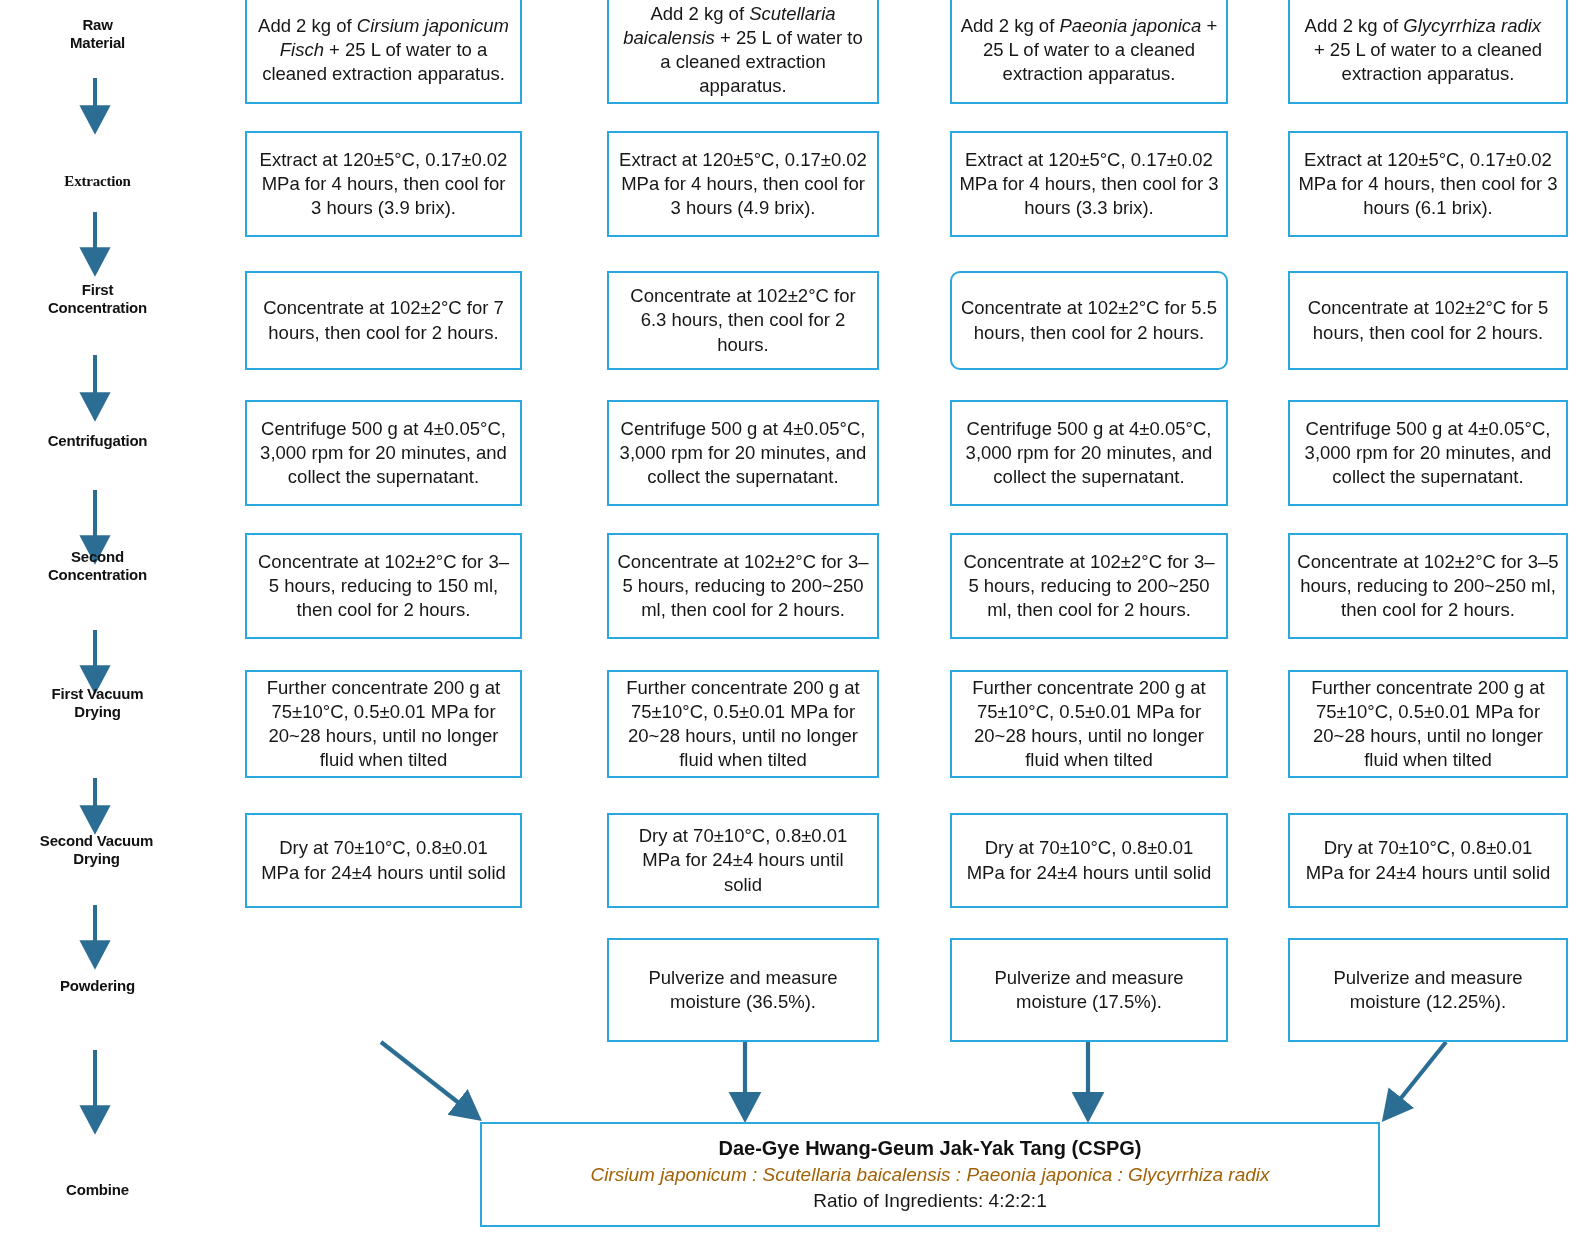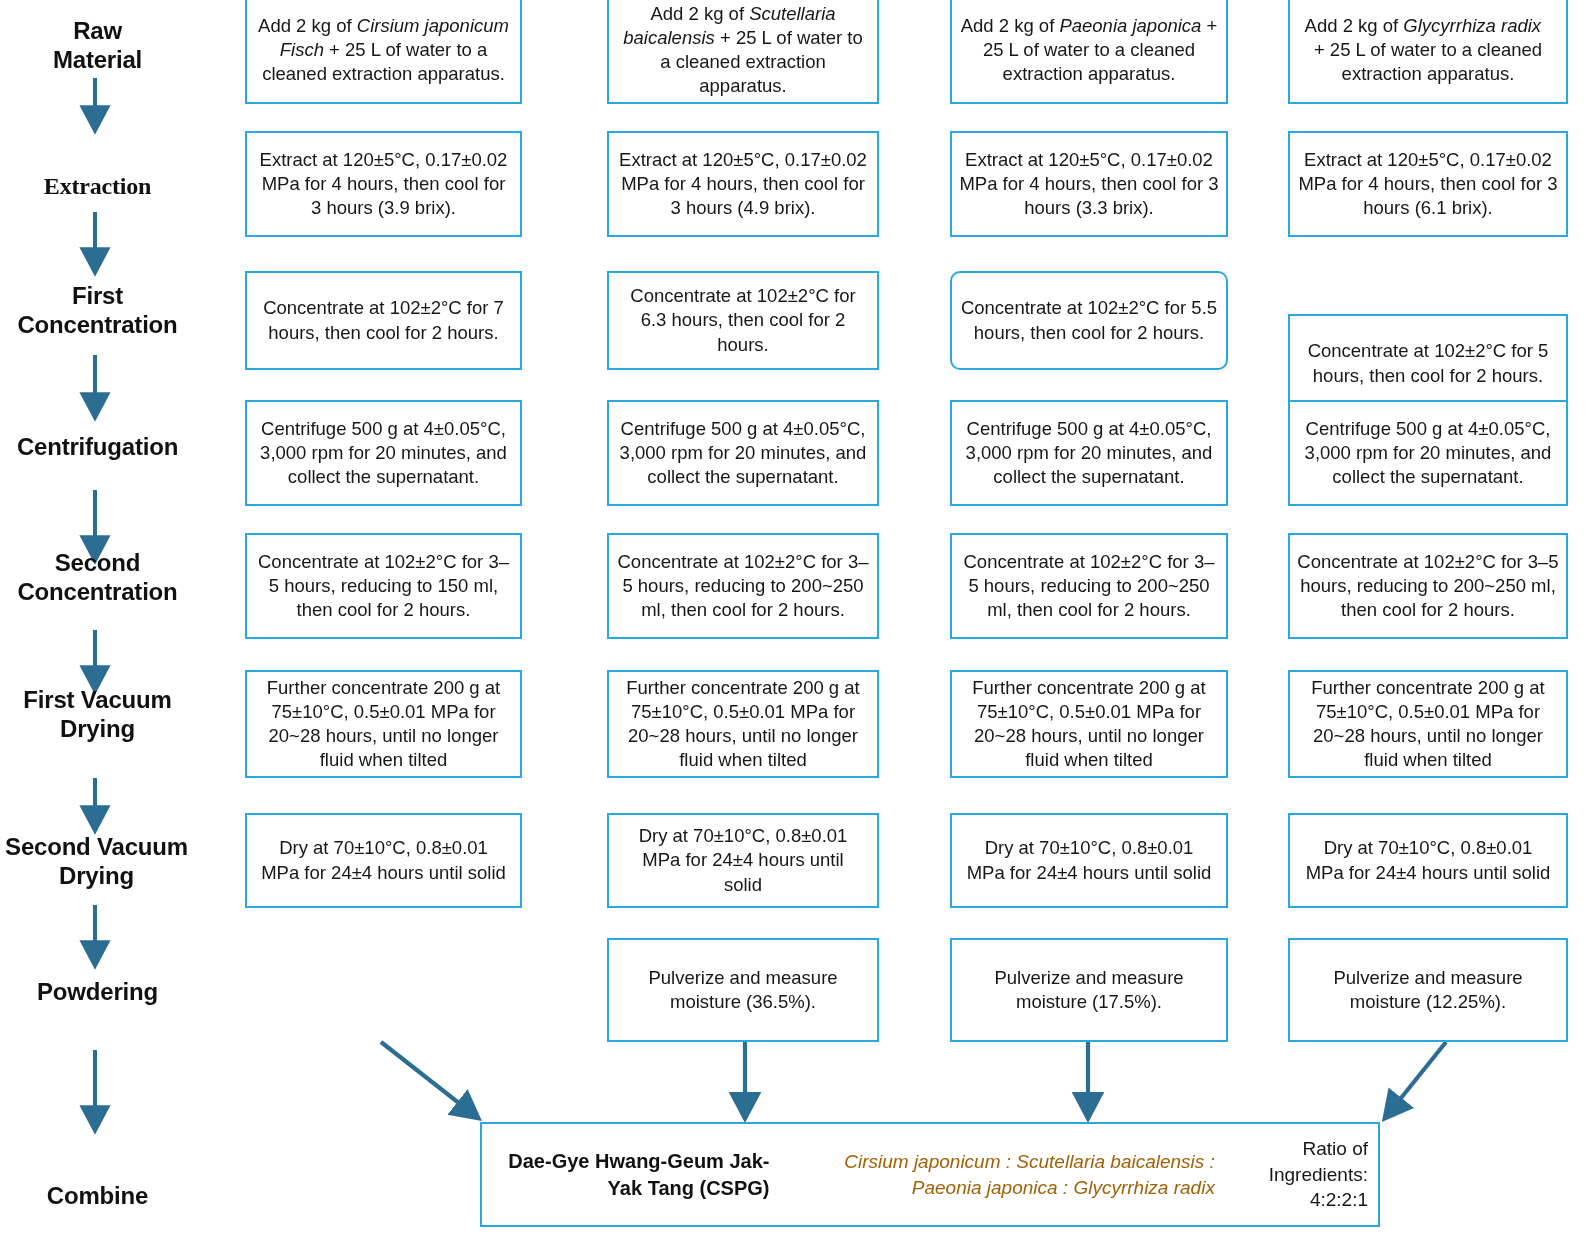--- a/index.html
+++ b/index.html
@@ -14,21 +14,21 @@
 
   
   #connectors{position:absolute;left:0;top:0;width:1594px;height:1257px;pointer-events:none;}
 
   
   .stage-label{
     position:absolute;
     left:0;width:195px;
     text-align:center;
     font-weight:bold;
-    font-size:24px;
+    font-size:15px;
     line-height:1.22;
     color:#111111;
     letter-spacing:-0.2px;
   }
 
   
   .pbox{
     position:absolute;
     box-sizing:border-box;
     border:2.5px solid #29A8E0;
@@ -46,21 +46,21 @@
   .pbox i{font-style:italic;}
 
   
   #combine-box{
     position:absolute;
     left:480px;top:1122px;width:900px;height:105px;
     box-sizing:border-box;
     border:2.5px solid #29A8E0;
     background:#ffffff;
     display:flex;
-    flex-direction:row;
+    flex-direction:column;
     align-items:center;
     justify-content:center;
     text-align:right;
     padding:4px 10px;
   }
   #combine-title{font-weight:bold;font-size:20px;line-height:1.35;color:#111;}
   #combine-species{font-style:italic;font-size:19px;line-height:1.35;color:#a16207;}
   #combine-ratio{font-size:19px;line-height:1.35;color:#171717;}
 </style>
 </head>
@@ -131,21 +131,21 @@
 
   <div class="pbox" style="left:245px;top:271px;width:277px;height:99px;">
       <span>Concentrate at 102±2°C for 7 hours, then cool for 2 hours.</span>
     </div>
   <div class="pbox" style="left:607px;top:271px;width:272px;height:99px;">
       <span>Concentrate at 102±2°C for 6.3 hours, then cool for 2 hours.</span>
     </div>
   <div class="pbox" style="left:950px;top:271px;width:278px;height:99px;border-radius:10px;">
       <span>Concentrate at 102±2°C for 5.5 hours, then cool for 2 hours.</span>
     </div>
-  <div class="pbox" style="left:1288px;top:271px;width:280px;height:99px;margin-top:43px;">
+  <div class="pbox" style="left:1288px;top:271px;width:280px;height:99px;">
       <span>Concentrate at 102±2°C for 5 hours, then cool for 2 hours.</span>
     </div>
 
   <div class="pbox" style="left:245px;top:400px;width:277px;height:106px;">
       <span>Centrifuge 500 g at 4±0.05°C, 3,000 rpm for 20 minutes, and collect the supernatant.</span>
     </div>
   <div class="pbox" style="left:607px;top:400px;width:272px;height:106px;">
       <span>Centrifuge 500 g at 4±0.05°C, 3,000 rpm for 20 minutes, and collect the supernatant.</span>
     </div>
   <div class="pbox" style="left:950px;top:400px;width:278px;height:106px;">

